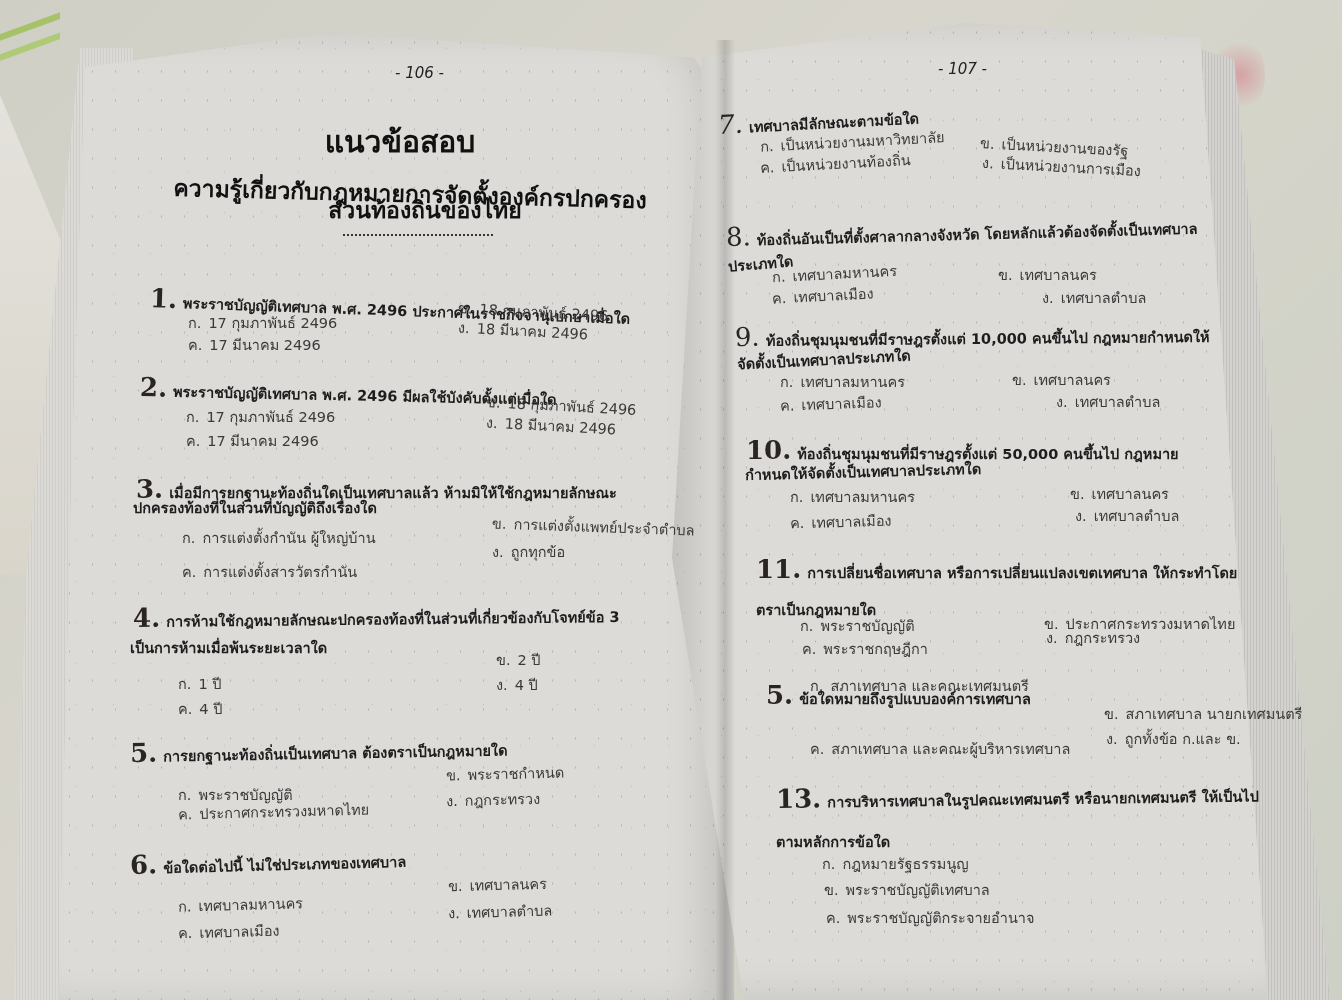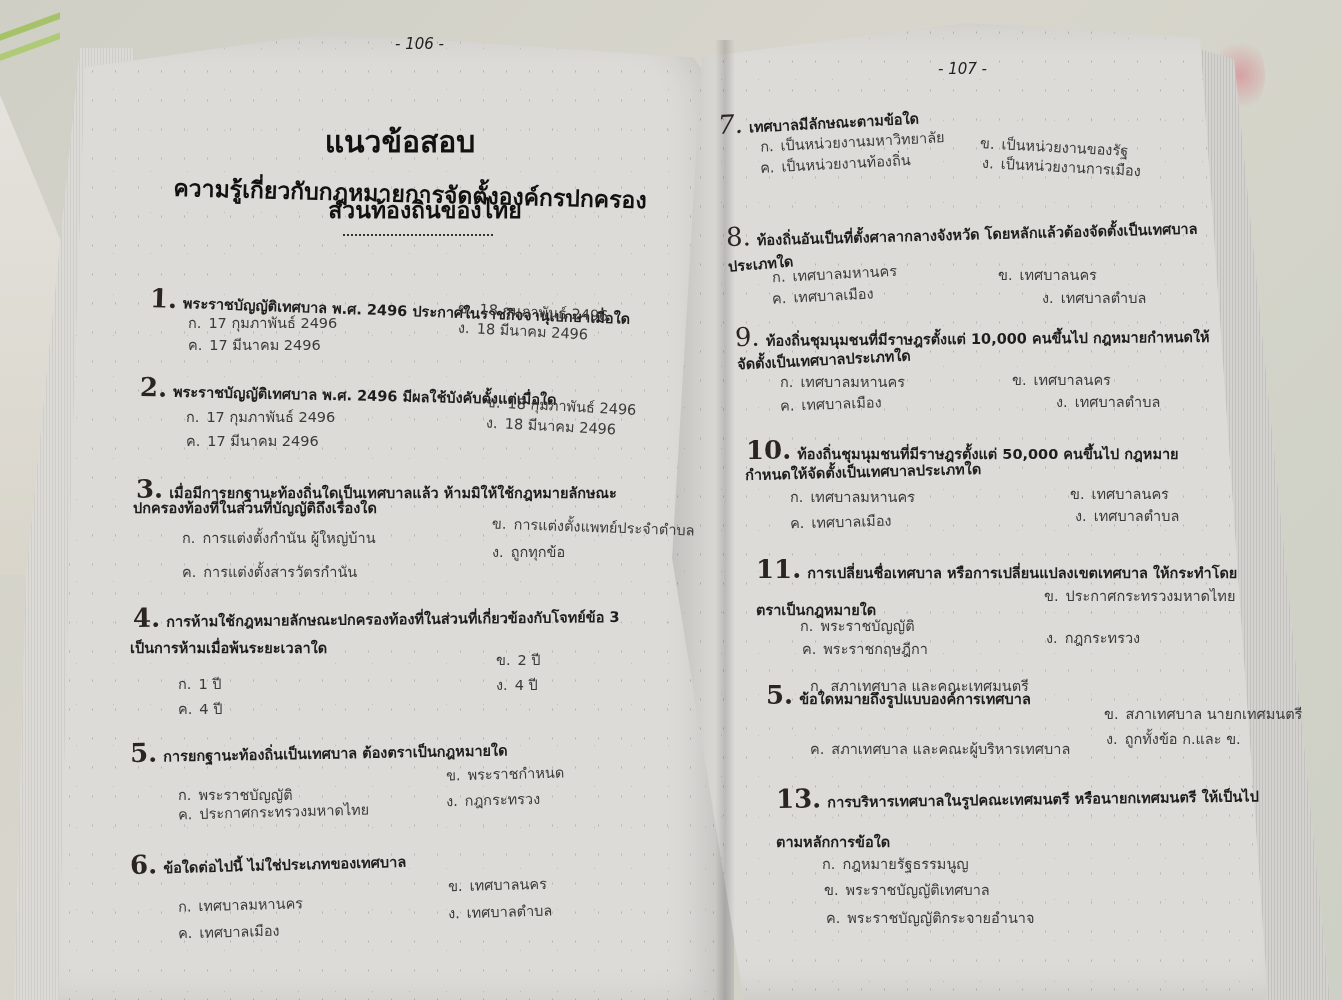--- a/index.html
+++ b/index.html
@@ -55,21 +55,21 @@
 <div class="bg-leaf"></div>
 <div class="bg-wedge"></div>
 <div class="bg-stain"></div>
 <div class="stack-left"></div>
 <div class="stack-right"></div>
 
 <div class="page page-left"></div>
 <div class="page page-right"></div>
 <div class="gutter"></div>
 
-<div class="pnum" style="left:395px; top:35px;">- 106 -</div>
+<div class="pnum" style="left:395px; top:64px;">- 106 -</div>
 
 <div class="title" style="left:300px; top:118px; font-size:30px; width:200px;">แนวข้อสอบ</div>
 <div class="title" style="left:160px; top:176px; font-size:23px; width:500px; transform: rotate(1.5deg);">ความรู้เกี่ยวกับกฎหมายการจัดตั้งองค์กรปกครอง</div>
 <div class="title" style="left:300px; top:192px; font-size:23px; width:250px;">ส่วนท้องถิ่นของไทย</div>
 <div class="dots" style="left:343px; top:234px; width:150px;"></div>
 
 <div class="q" style="left:150px; top:283px; transform: rotate(2deg); transform-origin:left;">
   <span class="qnum">1.</span><span class="qtext">พระราชบัญญัติเทศบาล พ.ศ. 2496 ประกาศในราชกิจจานุเบกษาเมื่อใด</span>
 </div>
 <div class="opt" style="left:188px; top:311px;"><span class="lbl">ก.</span><span>17 กุมภาพันธ์ 2496</span></div>
@@ -154,21 +154,21 @@
 <div class="opt" style="left:790px; top:485px;"><span class="lbl">ก.</span><span>เทศบาลมหานคร</span></div>
 <div class="opt" style="left:1070px; top:482px;"><span class="lbl">ข.</span><span>เทศบาลนคร</span></div>
 <div class="opt" style="left:790px; top:510px; transform: rotate(-1.5deg);"><span class="lbl">ค.</span><span>เทศบาลเมือง</span></div>
 <div class="opt" style="left:1075px; top:504px;"><span class="lbl">ง.</span><span>เทศบาลตำบล</span></div>
 
 <div class="q" style="left:756px; top:554px;">
   <span class="qnum">11.</span><span class="qtext">การเปลี่ยนชื่อเทศบาล หรือการเปลี่ยนแปลงเขตเทศบาล ให้กระทำโดย</span>
 </div>
 <div class="cont" style="left:756px; top:598px;">ตราเป็นกฎหมายใด</div>
 <div class="opt" style="left:800px; top:614px;"><span class="lbl">ก.</span><span>พระราชบัญญัติ</span></div>
-<div class="opt" style="left:1044px; top:584px;"><span class="lbl">ข.</span><span>ประกาศกระทรวงมหาดไทย</span></div>
+<div class="opt" style="left:1044px; top:612px;"><span class="lbl">ข.</span><span>ประกาศกระทรวงมหาดไทย</span></div>
 <div class="opt" style="left:802px; top:637px;"><span class="lbl">ค.</span><span>พระราชกฤษฎีกา</span></div>
 <div class="opt" style="left:1046px; top:626px;"><span class="lbl">ง.</span><span>กฎกระทรวง</span></div>
 
 <div class="q" style="left:766px; top:680px;">
   <span class="qnum">5.</span><span class="qtext">ข้อใดหมายถึงรูปแบบองค์การเทศบาล</span>
 </div>
 <div class="opt" style="left:810px; top:674px;"><span class="lbl">ก.</span><span>สภาเทศบาล และคณะเทศมนตรี</span></div>
 <div class="opt" style="left:1104px; top:702px;"><span class="lbl">ข.</span><span>สภาเทศบาล นายกเทศมนตรี</span></div>
 <div class="opt" style="left:810px; top:737px;"><span class="lbl">ค.</span><span>สภาเทศบาล และคณะผู้บริหารเทศบาล</span></div>
 <div class="opt" style="left:1106px; top:727px;"><span class="lbl">ง.</span><span>ถูกทั้งข้อ ก.และ ข.</span></div>

